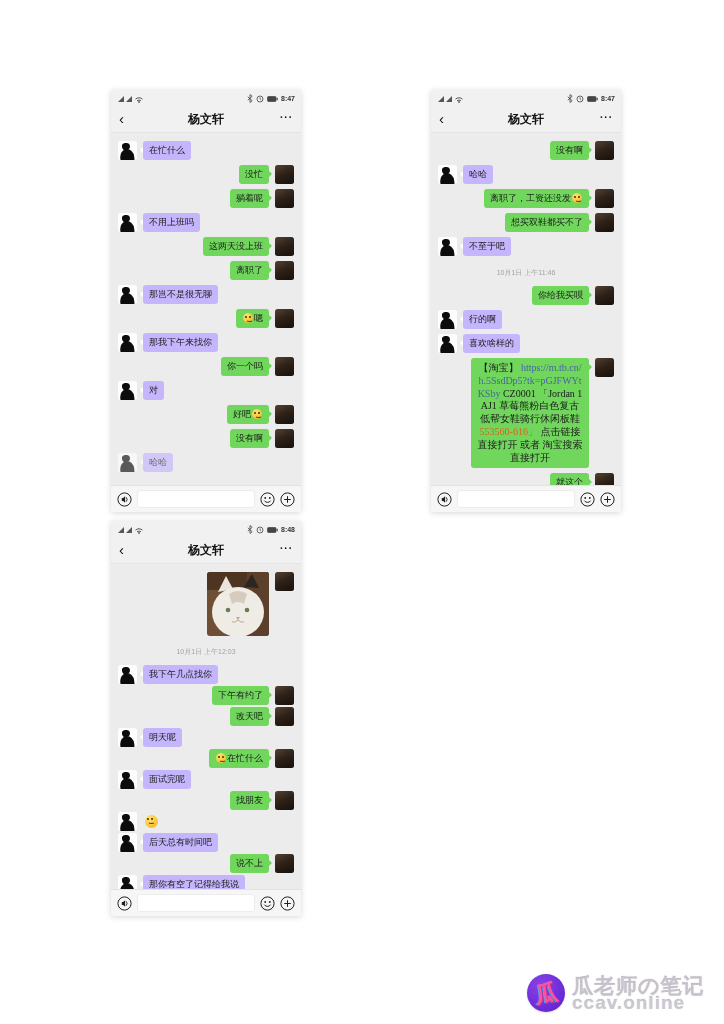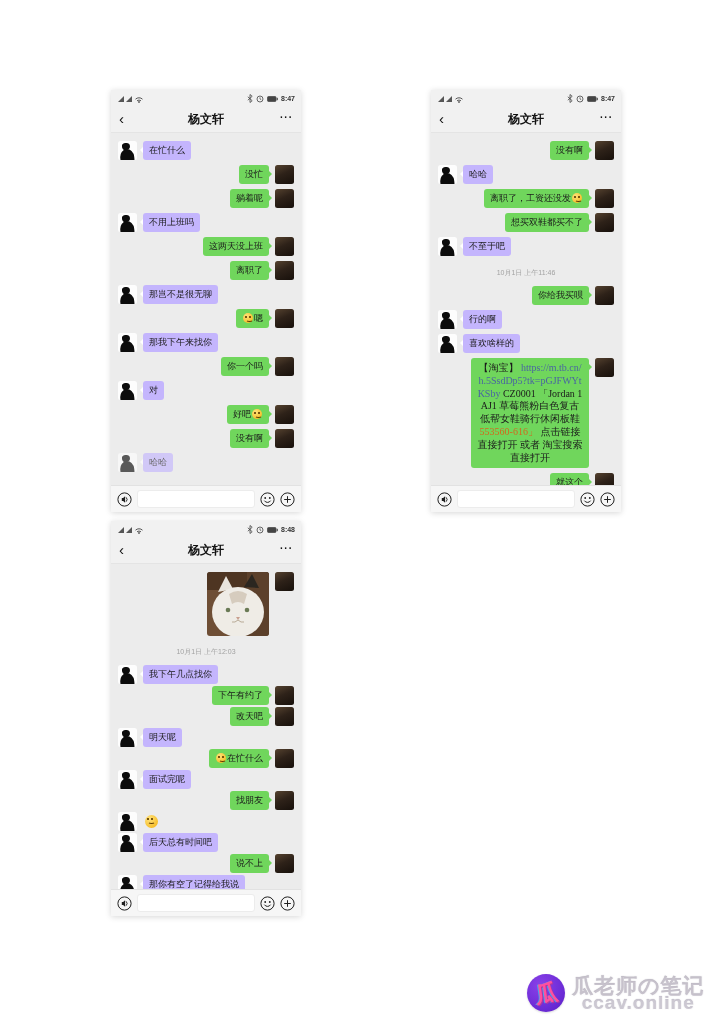--- a/index.html
+++ b/index.html
@@ -77,21 +77,21 @@
   
   .watermark{position:absolute;left:527px;top:974px;display:flex;align-items:center;gap:7px;}
   .wm-logo{width:38px;height:38px;border-radius:50%;background:radial-gradient(circle at 35% 30%,#8a41e8,#6b2bd6 65%,#5a1fc0);
            display:flex;align-items:center;justify-content:center;box-shadow:0 1px 2px rgba(0,0,0,.15);}
   .wm-char{font-size:23px;font-weight:bold;color:#ff4fa0;transform:rotate(-8deg);
            text-shadow:1px 1px 0 #b03a9e, -1px 0 0 #4aa6e8;line-height:1;}
   .wm-text{display:flex;flex-direction:column;line-height:1;}
   .wm-title{font-size:21px;font-weight:bold;color:rgba(195,190,201,.92);letter-spacing:1px;
             text-shadow:0 1px 0 rgba(255,255,255,.8),0 0 1px rgba(120,115,130,.6);}
   .wm-url{font-size:19px;font-weight:bold;color:rgba(200,195,206,.9);margin-top:-3px;letter-spacing:1px;
-          text-shadow:0 1px 0 rgba(255,255,255,.8),0 0 1px rgba(120,115,130,.6);text-align:center;}
+          text-shadow:0 1px 0 rgba(255,255,255,.8),0 0 1px rgba(120,115,130,.6);}
 </style>
 </head>
 <body>
 
 <div class="canvas">
 
   <div class="phone" id="phone-a">
     <div class="status-bar">
       <div class="sb-left">
         <svg width="30" height="9" viewBox="0 0 30 9">

